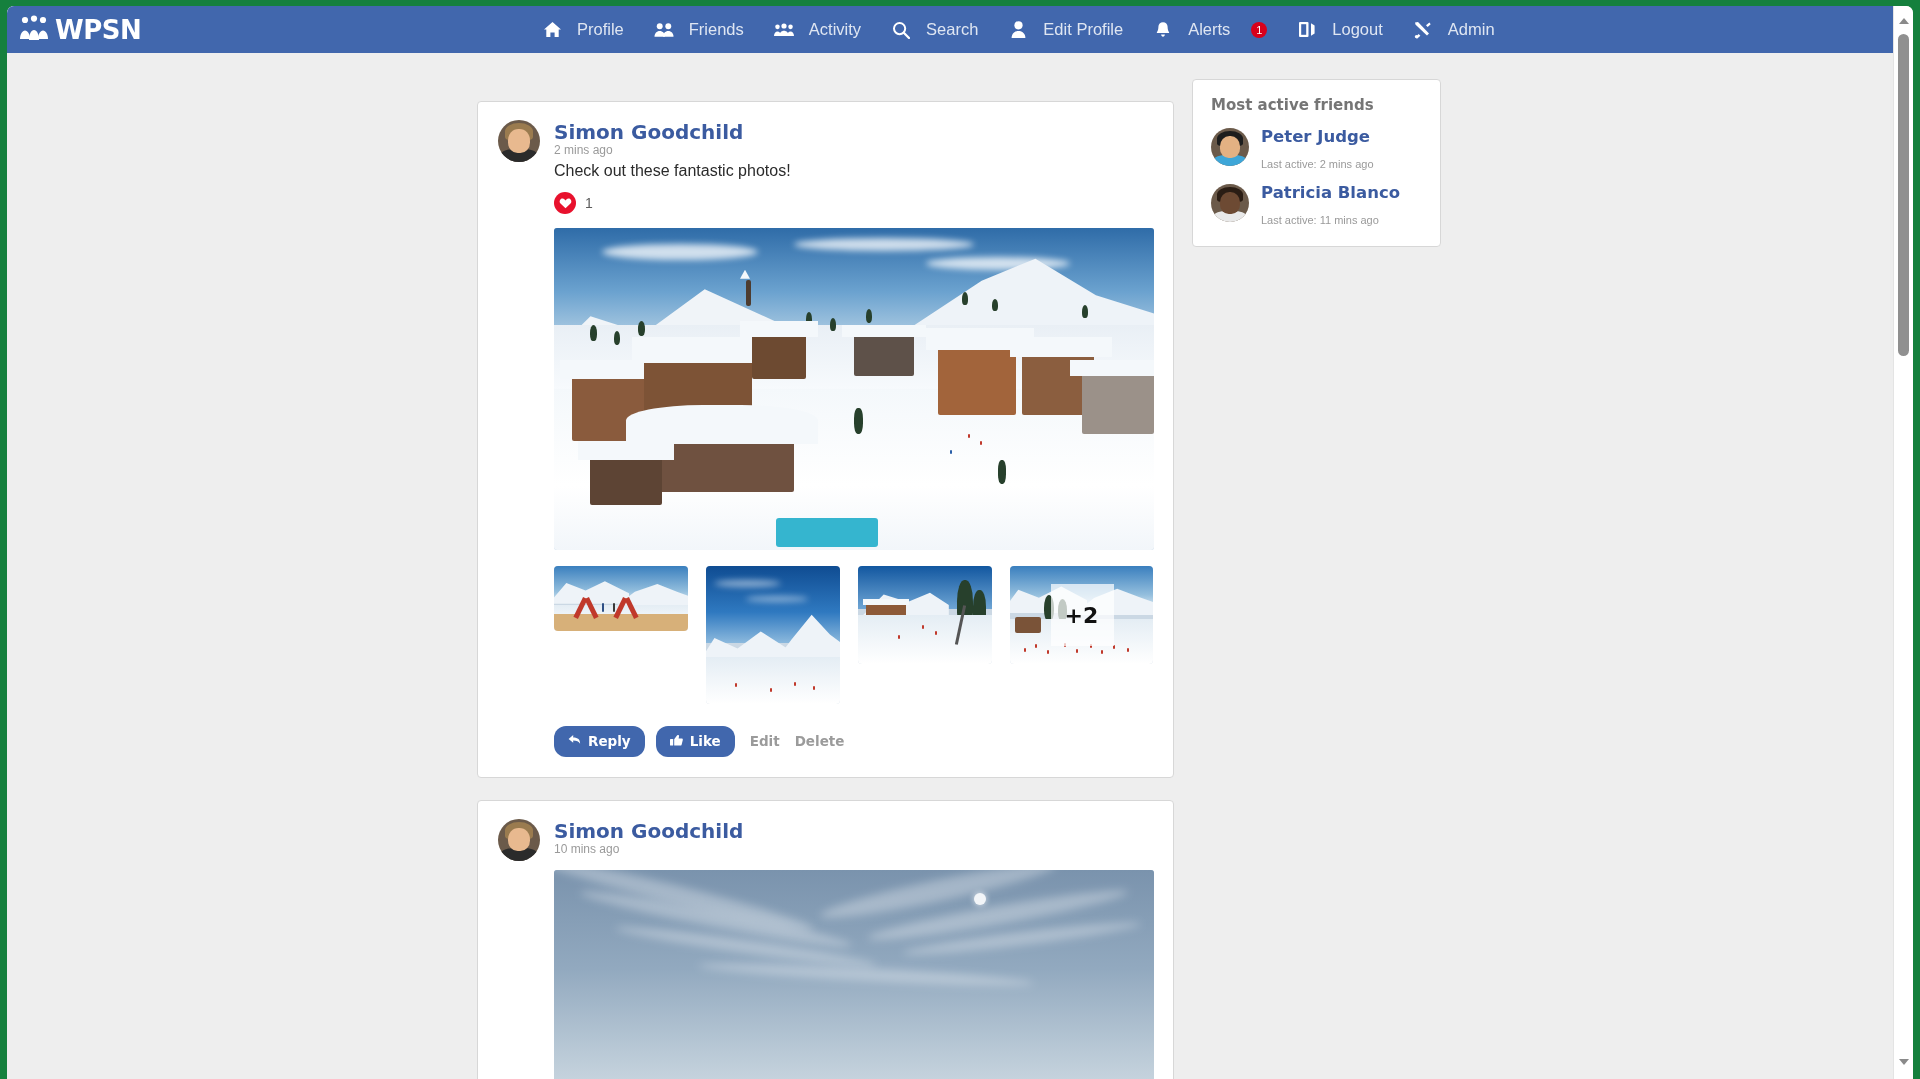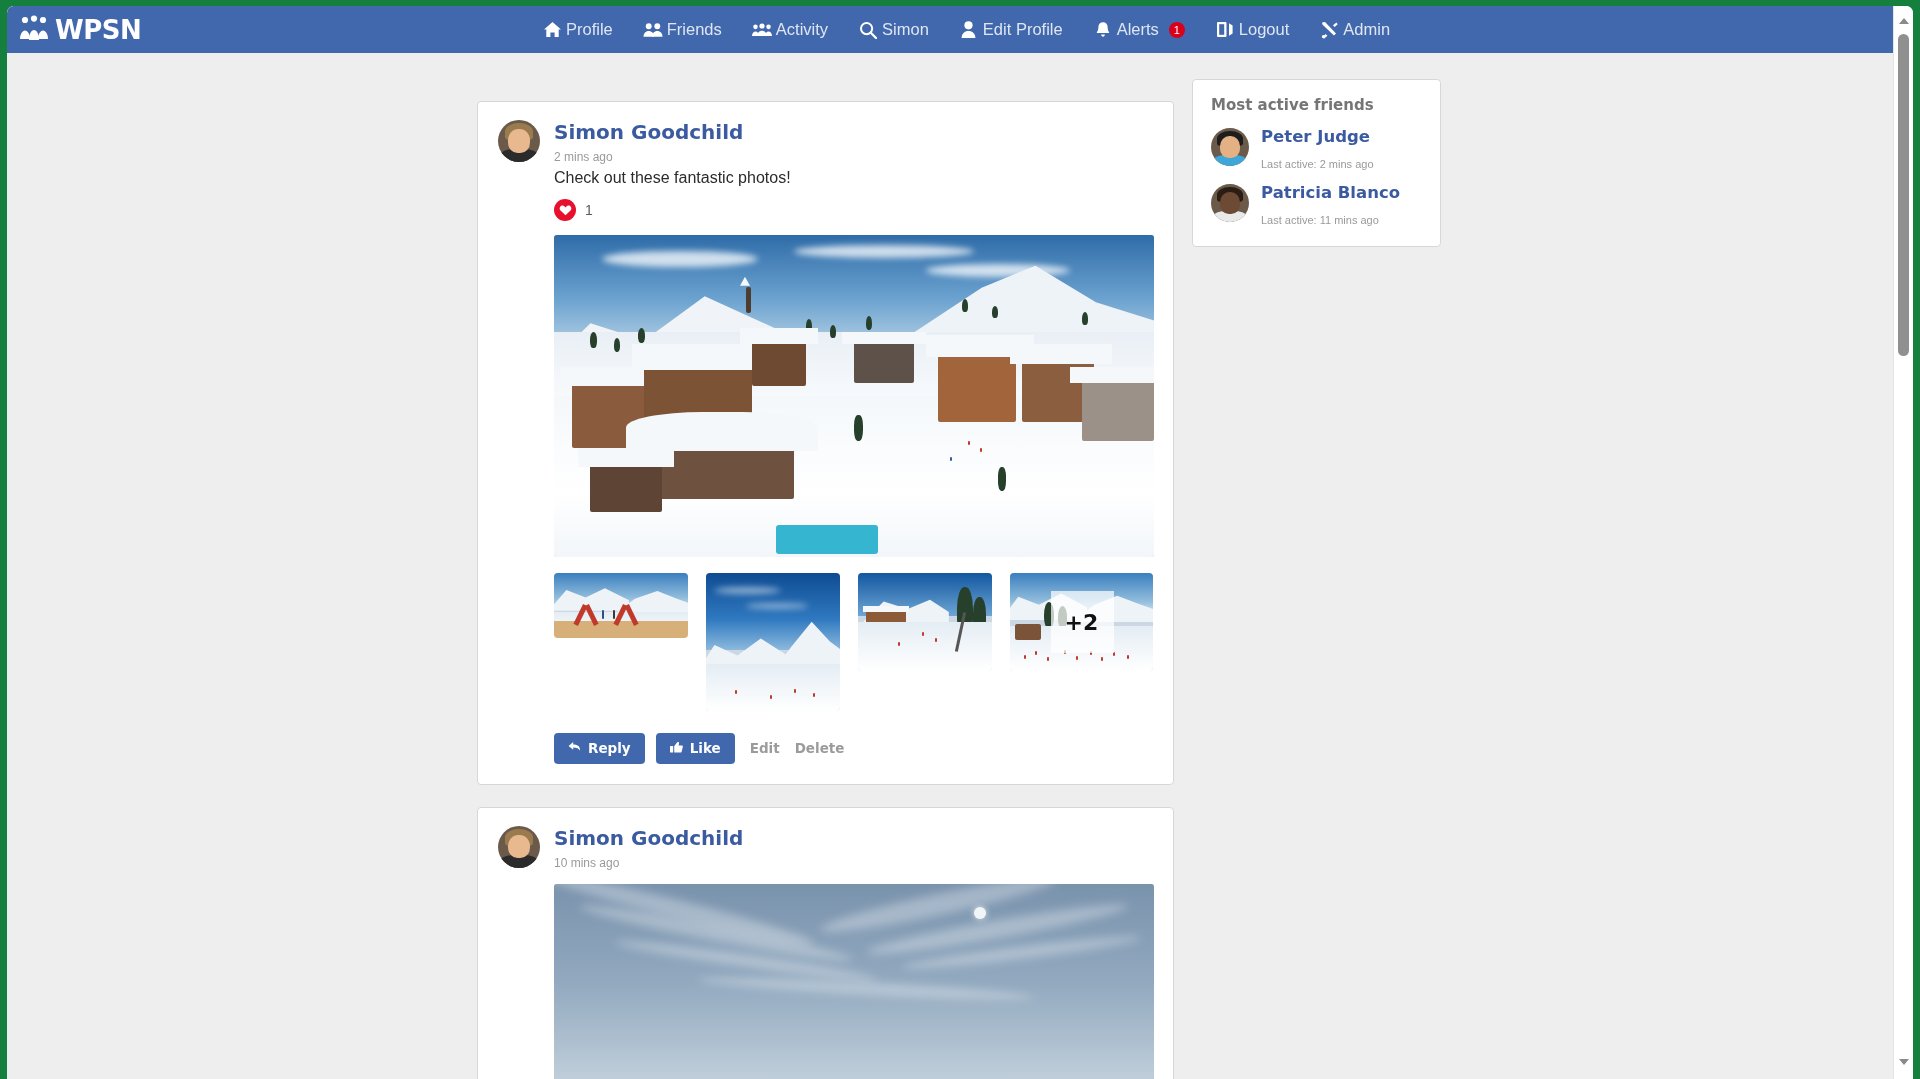--- a/index.html
+++ b/index.html
@@ -67,21 +67,21 @@
     left: 520px;
     top: 0;
     height: 47px;
     display: flex;
     align-items: center;
     gap: 0px;
   }
   .navitem {
     display: flex;
     align-items: center;
-    gap: 4px;
+    gap: 15px;
     padding: 0 15px;
     height: 47px;
     color: #dfe6f2;
     font-size: 16.5px;
     text-decoration: none;
     cursor: pointer;
     position: relative;
     white-space: nowrap;
   }
   .navitem .nav-ico {
@@ -170,21 +170,20 @@
     color: #3b5ba0;
     text-decoration: none;
     cursor: pointer;
     display: inline-block;
     line-height: 1.1;
     font-family: "DejaVu Sans", sans-serif;
   }
   .timestamp {
     font-size: 12px;
     color: #9a9a9a;
-    margin-top: 7px;
   }
   .post-text {
     font-size: 16px;
     color: #2b2b2b;
     margin-top: 5px;
   }
   
   .reactions {
     display: flex;
     align-items: center;
@@ -252,21 +251,21 @@
   .actions {
     display: flex;
     align-items: center;
     gap: 11px;
     margin-top: 22px;
   }
   .btn {
     background: #4167ad;
     color: #ffffff;
     border: none;
-    border-radius: 4px;
+    border-radius: 12px;
     font-size: 13.5px;
     font-weight: bold;
     padding: 8px 14px;
     display: inline-flex;
     align-items: center;
     gap: 7px;
     cursor: pointer;
     font-family: "DejaVu Sans", sans-serif;
     line-height: 1;
   }
@@ -457,21 +456,21 @@
         <span>Activity</span>
       </a>
 
       <a class="navitem">
         <span class="nav-ico">
           <svg width="18" height="18" viewBox="0 0 18 18">
             <circle cx="7.6" cy="7.6" r="5.6" fill="none" stroke="#fff" stroke-width="2"></circle>
             <line x1="11.8" y1="11.8" x2="17" y2="17" stroke="#fff" stroke-width="2.3" stroke-linecap="round"></line>
           </svg>
         </span>
-        <span>Simon</span>
+        <span>Search</span>
       </a>
 
       <a class="navitem">
         <span class="nav-ico">
           <svg width="15" height="17" viewBox="0 0 15 17">
             <circle cx="7.5" cy="4.3" r="4.1" fill="#fff"></circle>
             <path d="M0.6 17c0-4.3 3-7 6.9-7s6.9 2.7 6.9 7z" fill="#fff"></path>
           </svg>
         </span>
         <span>Edit Profile</span>

